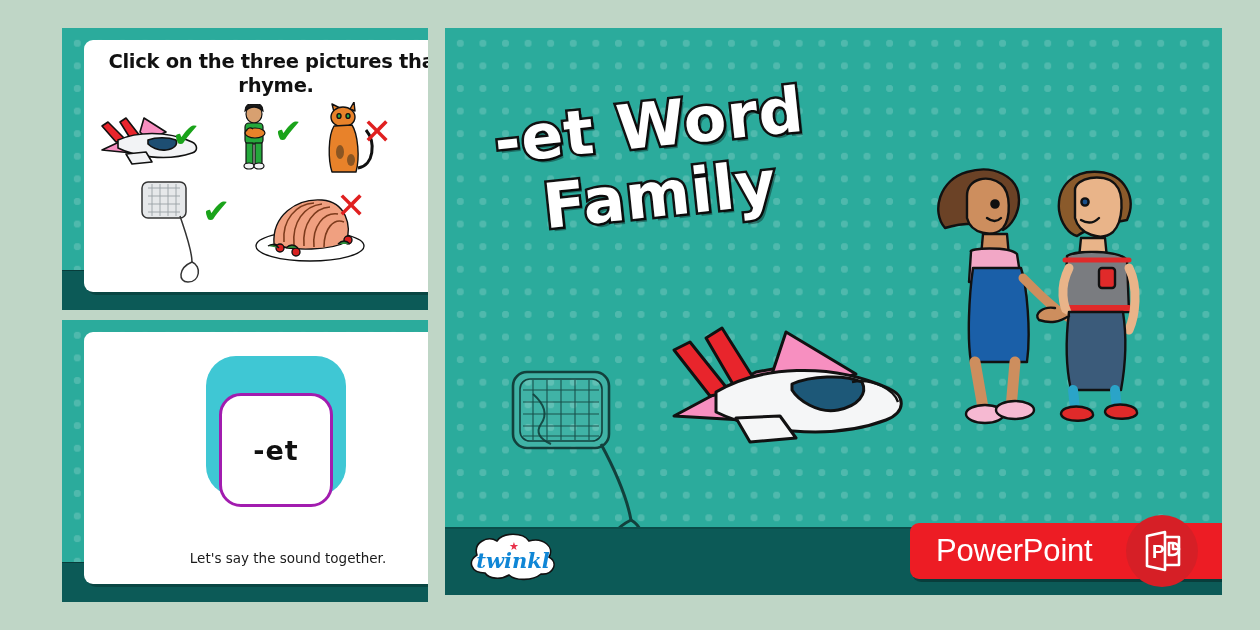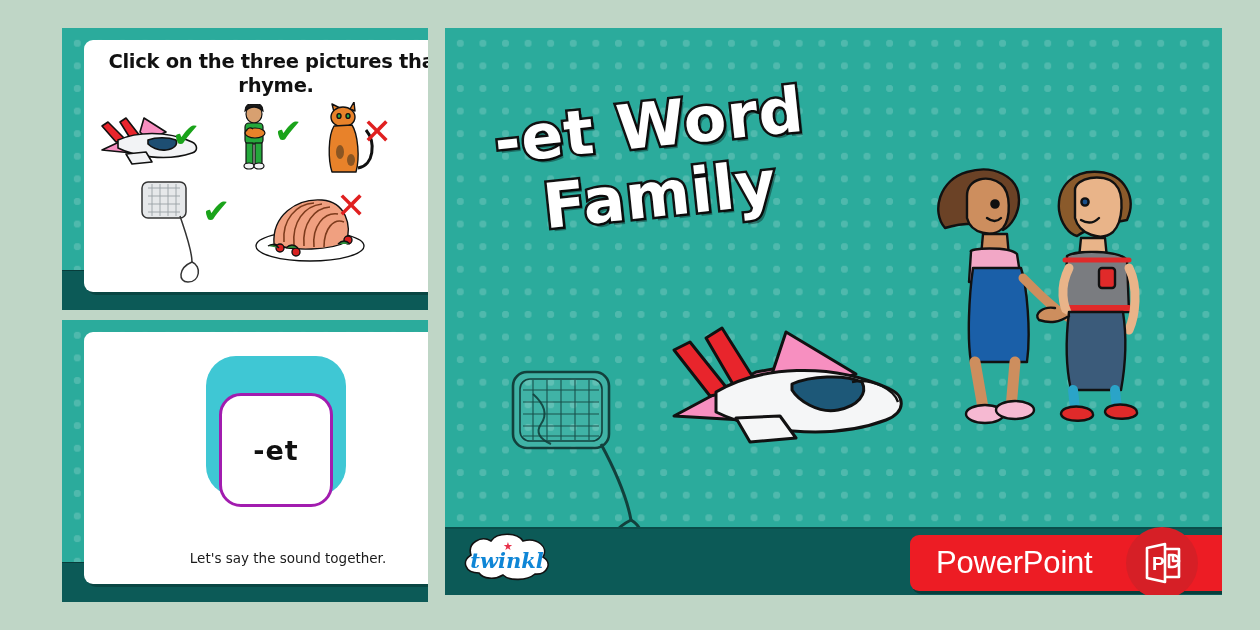--- a/index.html
+++ b/index.html
@@ -129,36 +129,36 @@
     color: #ffffff;
     text-align: left;
     letter-spacing: 1px;
     -webkit-text-stroke: 5px #111;
     paint-order: stroke fill;
     text-shadow: 3px 4px 0 rgba(0,0,0,0.35);
   }
   .slide-title .line2 { display: block; padding-left: 42px; }
 
   .twinkl-logo {
-    position: absolute; left: 14px; bottom: 10px;
+    position: absolute; left: 20px; bottom: 10px;
     width: 96px; height: 52px; margin-top: 24px;
   }
   .twinkl-word {
     position: absolute; left: 0; top: 0; width: 96px; height: 52px;
     display: flex; align-items: center; justify-content: center;
     font-family: "DejaVu Serif", serif;
     font-style: italic;
     font-weight: bold;
     font-size: 21px;
     color: #0f86d6;
     padding-top: 3px;
   }
 
   .ppt-badge {
-    position: absolute; right: -10px; bottom: 4px;
+    position: absolute; right: -10px; bottom: 16px;
     height: 56px; width: 322px;
     background: #ed1c24;
     border-radius: 9px;
     display: flex; align-items: center;
     box-shadow: 2px 3px 0 rgba(0,0,0,0.3);
   }
   .ppt-label {
     color: #ffffff;
     font-family: "Liberation Sans", sans-serif;
     font-size: 31px;

